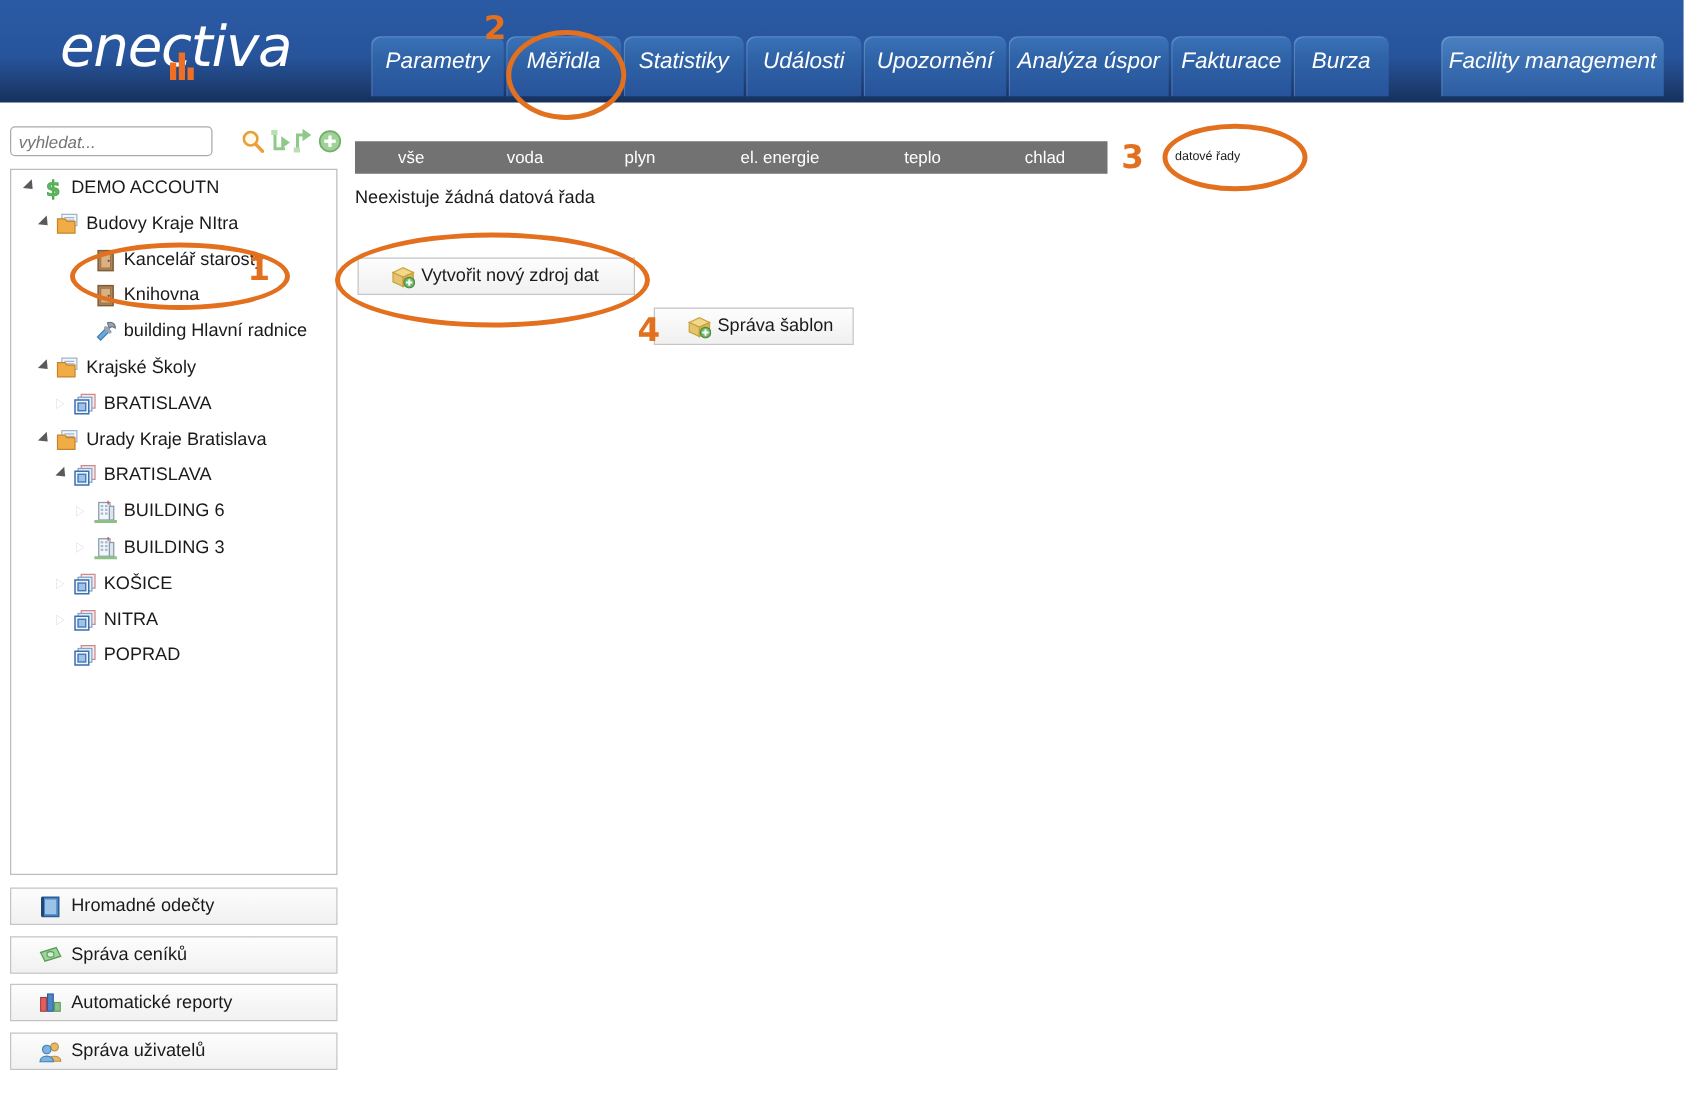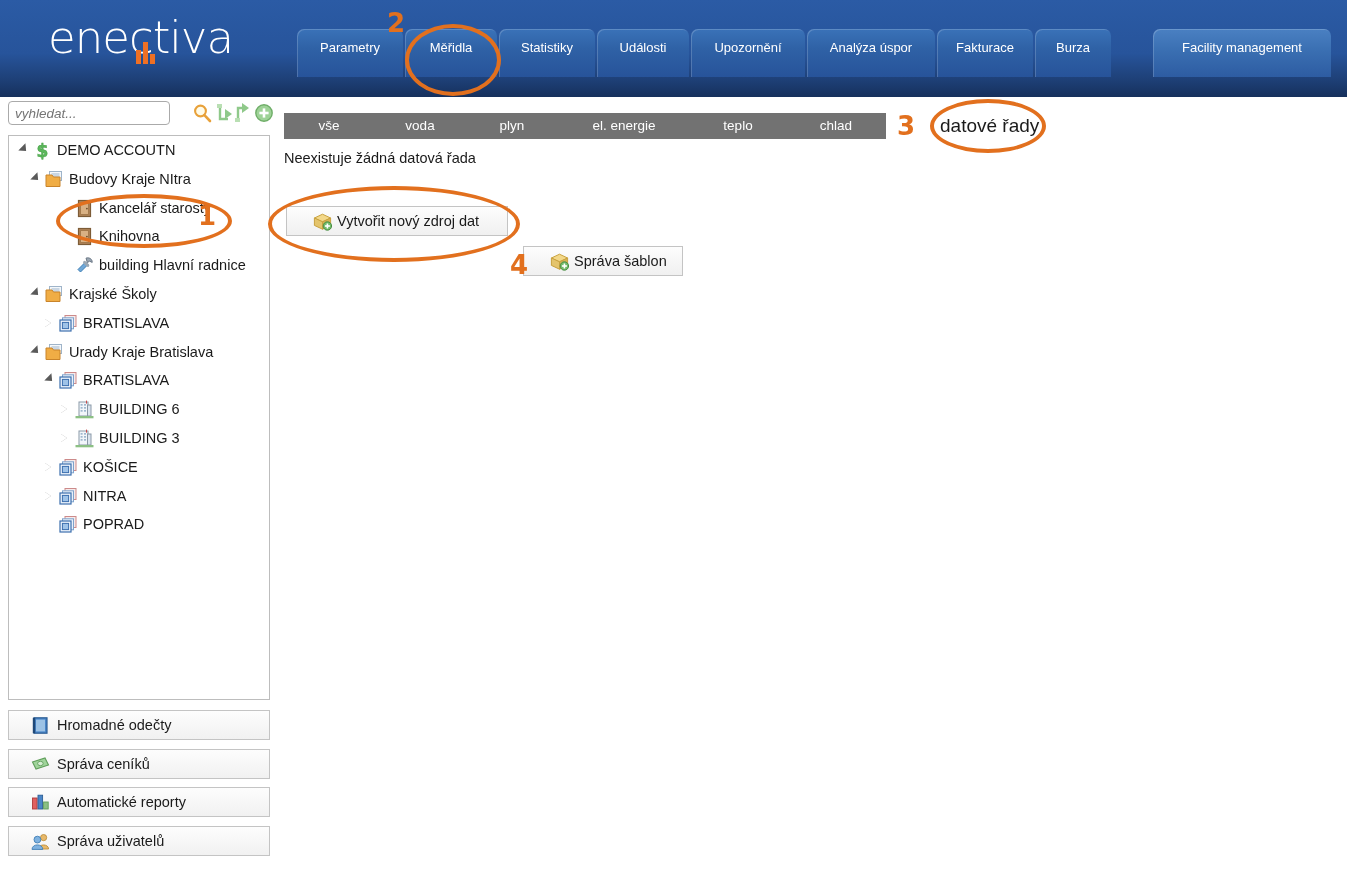--- a/index.html
+++ b/index.html
@@ -9,22 +9,23 @@
     background: #ffffff;
     font-family: "Liberation Sans", sans-serif;
     font-size: 13px;
     color: #1b1b1b;
     position: relative;
     overflow: hidden;
   }
 
   
   #header {
-    position: absolute; left: 0; top: 0; width: 1347px; height: 97px;
+    position: absolute; left: 0; top: 0; width: 1347px; height: 82px;
     background: linear-gradient(to bottom, #2b5ba5 0%, #27549b 55%, #1e4077 82%, #16305c 100%);
+    font-style: italic;
   }
   #logo {
     position: absolute; left: 48px; top: 12px;
     width: 250px; height: 52px;
   }
   #logo .logotext {
     position: absolute; left: 0; top: 0;
     font-family: "DejaVu Sans", sans-serif;
     font-size: 45px; letter-spacing: -1px;
     color: #ffffff; font-weight: 300;
@@ -33,21 +34,21 @@
   #logo .bars { position: absolute; left: 88px; top: 2px; width: 26px; height: 50px; }
   #logo .bars i { position: absolute; bottom: 0; background: #ef7024; display: block; }
 
   
   #nav { position: absolute; left: 297px; top: 29px; height: 48px; }
   .tab {
     position: absolute; top: 0; height: 48px;
     background: linear-gradient(to bottom, #3a72b8 0%, #2f62a6 40%, #27539a 100%);
     border-radius: 7px 7px 0 0;
     color: #ffffff;
-    font-size: 13px;
+    font-size: 18px;
     text-align: center;
     line-height: 38px;
     box-shadow: inset 1px 1px 0 rgba(255,255,255,0.18);
     cursor: pointer;
     white-space: nowrap;
   }
   .tab.facility {
     background: linear-gradient(to bottom, #4a80c2 0%, #3a6fb2 45%, #2d5ca2 100%);
     border-radius: 7px 7px 0 0;
   }
@@ -112,21 +113,21 @@
     position: absolute; left: 284px; top: 113px; width: 602px; height: 26px;
     background: #727272;
   }
   .subtab {
     position: absolute; top: 0; height: 26px; line-height: 25px;
     color: #ffffff; font-size: 13.5px; text-align: center; cursor: pointer;
     white-space: nowrap;
   }
   #subtab-active {
     position: absolute; left: 930px; top: 113px; height: 26px; line-height: 25px;
-    font-size: 19px; color: #1b1b1b; text-align: center;
+    font-size: 10px; color: #1b1b1b; text-align: center;
     background: #ffffff; cursor: pointer; white-space: nowrap;
     padding: 0 10px;
   }
   #emptymsg {
     position: absolute; left: 284px; top: 150px;
     font-size: 14.5px; color: #1a1a1a;
   }
 
   .actbtn {
     position: absolute; top: 206px; height: 30px;

